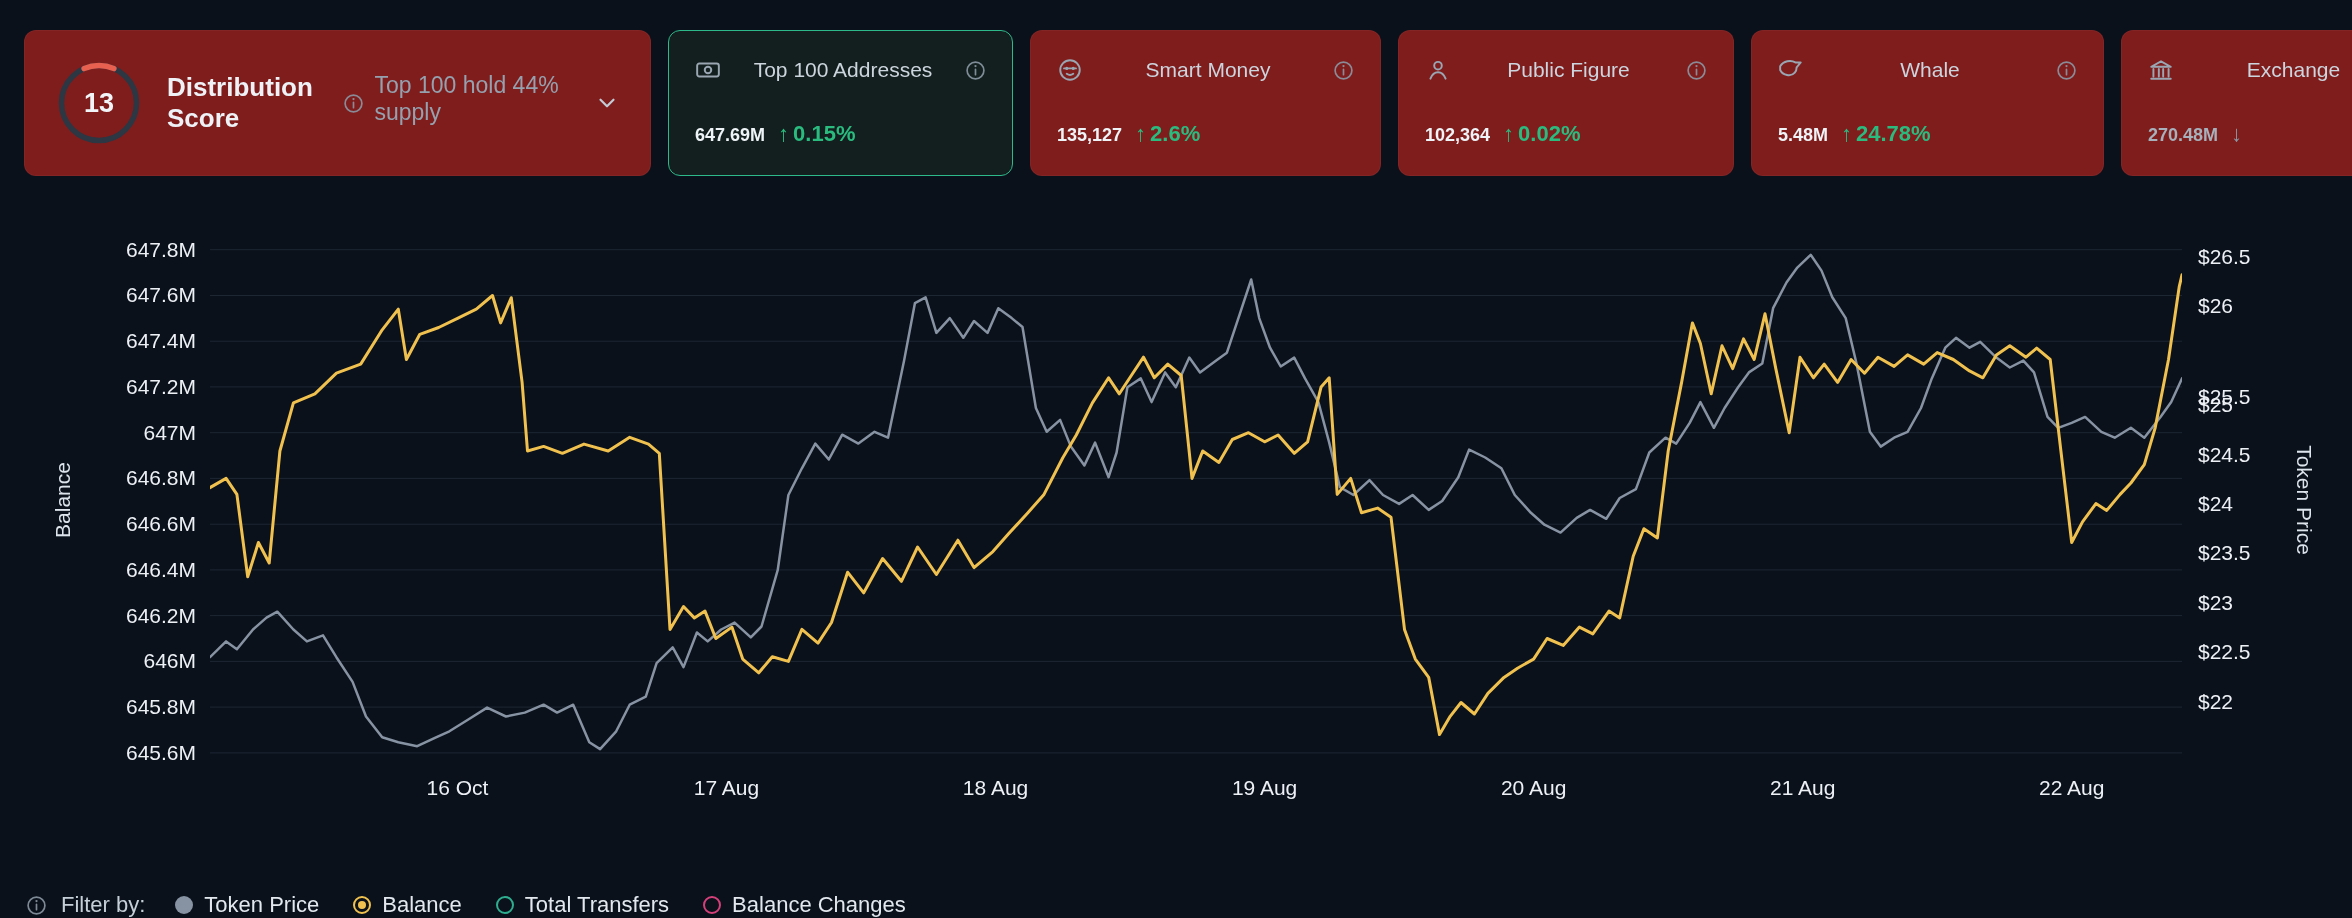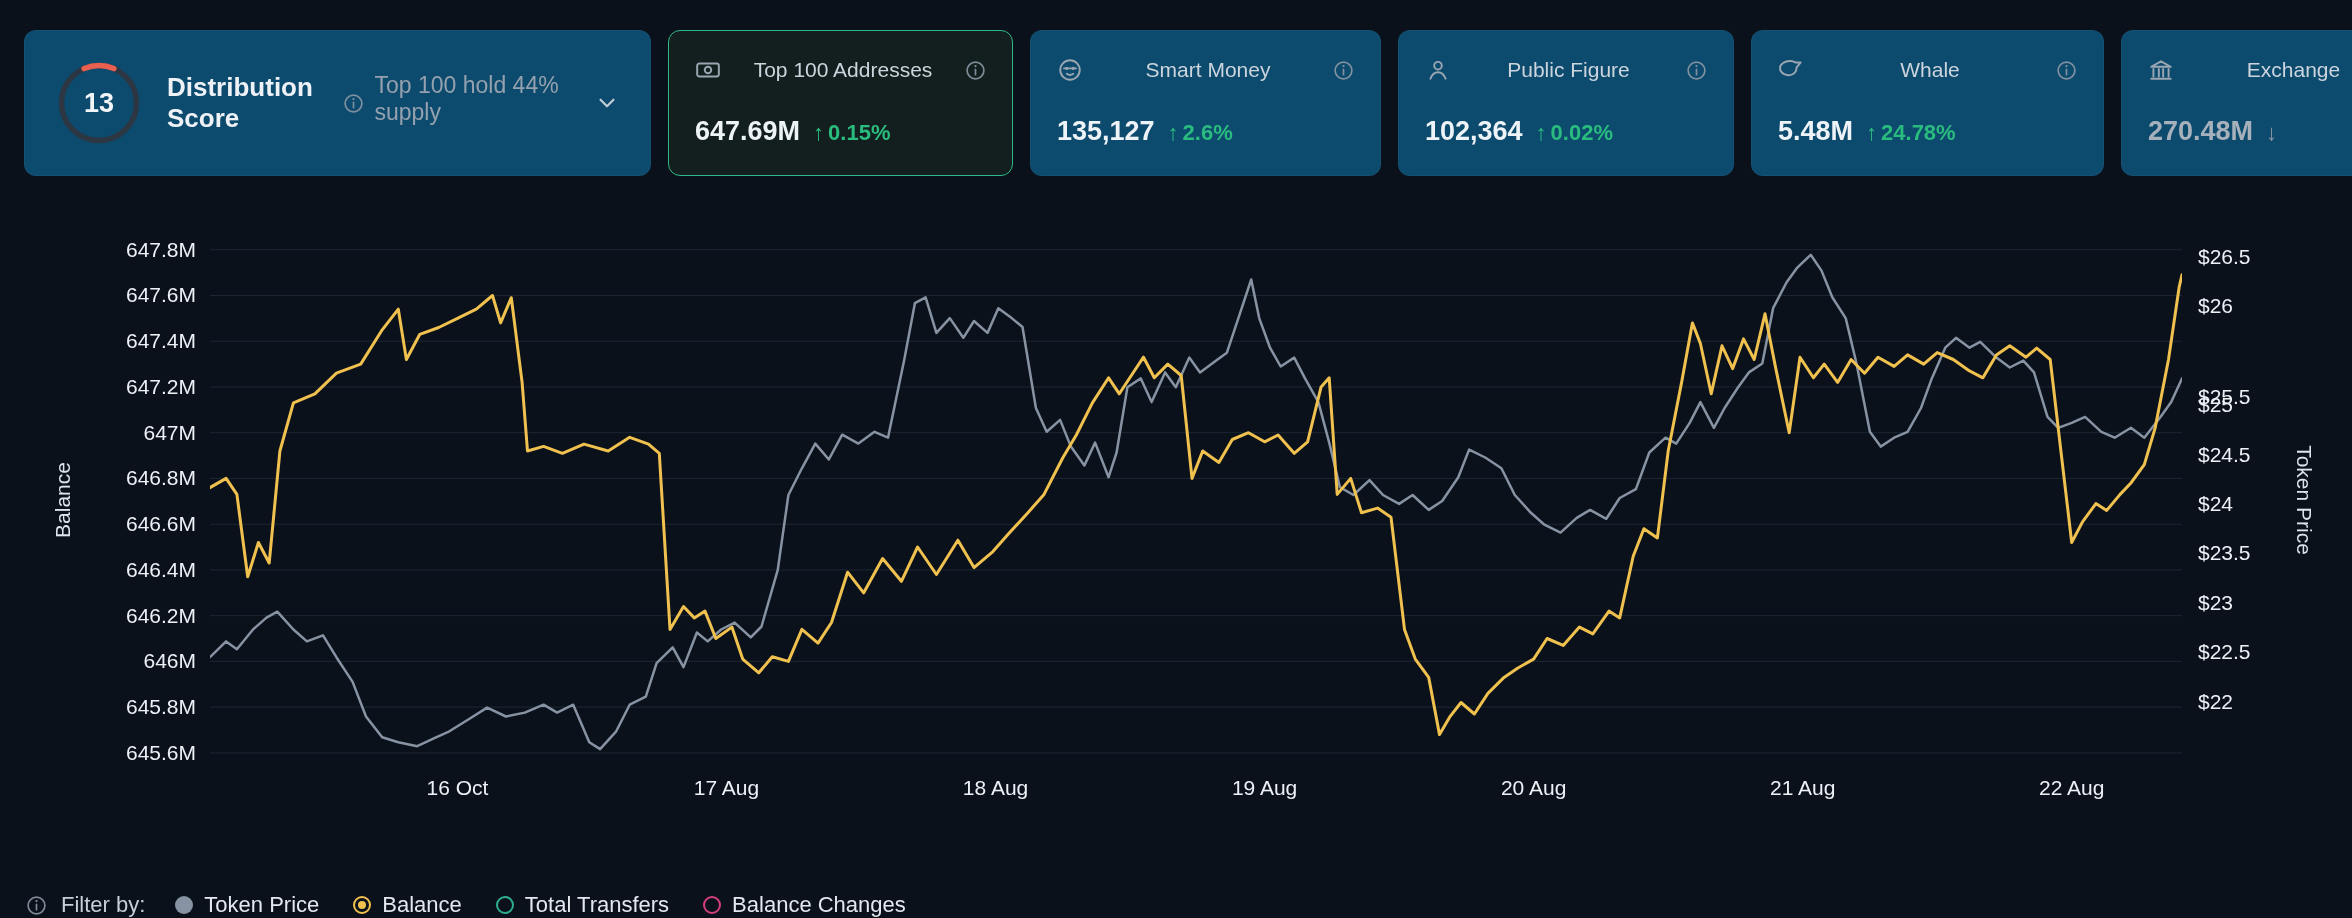--- a/index.html
+++ b/index.html
@@ -8,21 +8,21 @@
     position: relative;
     overflow: hidden;
     background: #0a111b;
     font-family: "Liberation Sans", sans-serif;
     color: #e9eef4;
   }
 
   
   #cards-row { position:absolute; left:24px; top:30px; display:flex; gap:17px; }
   .card {
-    background:#0c4a6e; border:1px solid rgba(255,255,255,0.04);
+    background:#7f1d1d; border:1px solid rgba(255,255,255,0.04);
     border-radius:12px; height:146px; flex:0 0 auto;
   }
   .dist-card { width:627px; display:flex; align-items:center; gap:24px; padding:0 30px; cursor:pointer; }
   .gauge { position:relative; width:88px; height:88px; flex:0 0 auto; }
   .gauge svg { display:block; }
   .gauge-value {
     position:absolute; inset:0; display:flex; align-items:center; justify-content:center;
     font-size:27px; font-weight:700; color:#f2f5f8;
   }
   .dist-text { display:flex; gap:11px; }
@@ -37,21 +37,21 @@
   }
   #cards-row > .stat-card:nth-child(3) { width:351px; }
   #cards-row > .stat-card:nth-child(4) { width:336px; }
   #cards-row > .stat-card:nth-child(5) { width:353px; }
   #cards-row > .stat-card:nth-child(6) { width:340px; }
   .stat-card.selected { border:1px solid #2eb98a; background:#121f1e; }
   .card-top { display:flex; align-items:center; gap:11px;justify-content:space-between; }
   .stat-icon { display:flex; align-items:center; }
   .stat-title { font-size:21px; color:#ccd4dd; }
   .stat-value-row { display:flex; align-items:baseline; gap:13px; }
-  .stat-value { font-size:27px; font-weight:700; color:#eef3f7; }
+  .stat-value { font-size:18px; font-weight:700; color:#eef3f7; }
   .stat-change { font-size:22px; font-weight:600; color:#2abb7f; white-space:nowrap; }
   .stat-change .arrow { margin-right:4px; }
   .stat-card.dimmed .stat-value { color:#a7b1bc; }
   .stat-card.dimmed .stat-change { color:#8b97a4; }
   .info-icon { display:inline-flex; align-items:center; opacity:0.9; }
 
   
   #plot { position:absolute; left:210px; top:236px; width:1972px; height:526px; }
   #chart-svg { width:100%; height:100%; display:block; }
   .gridline { stroke:#1c2733; stroke-width:1; }

